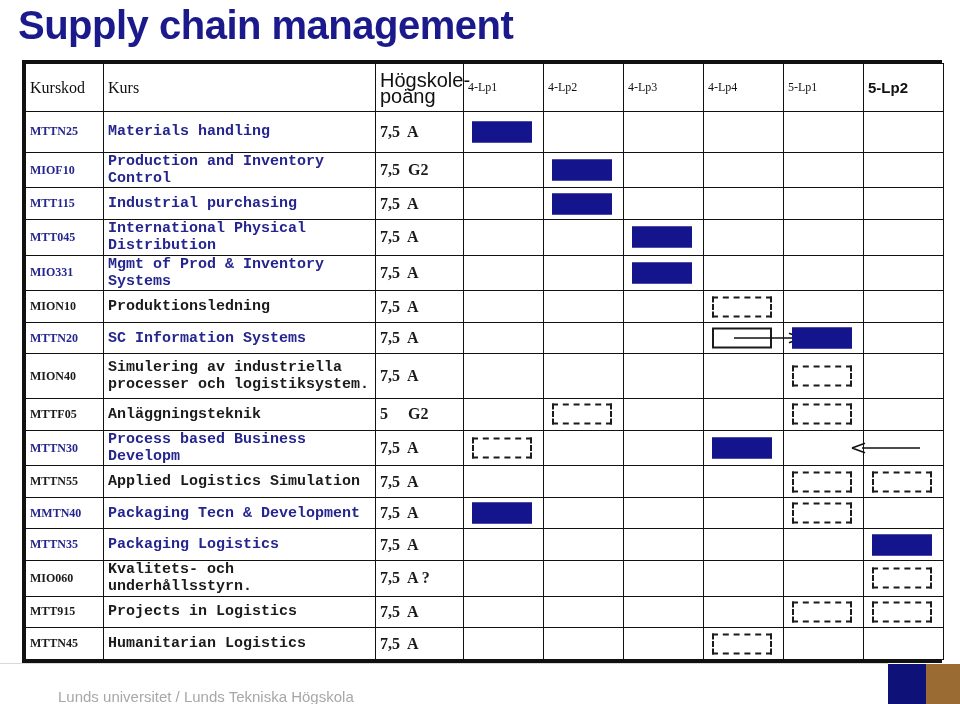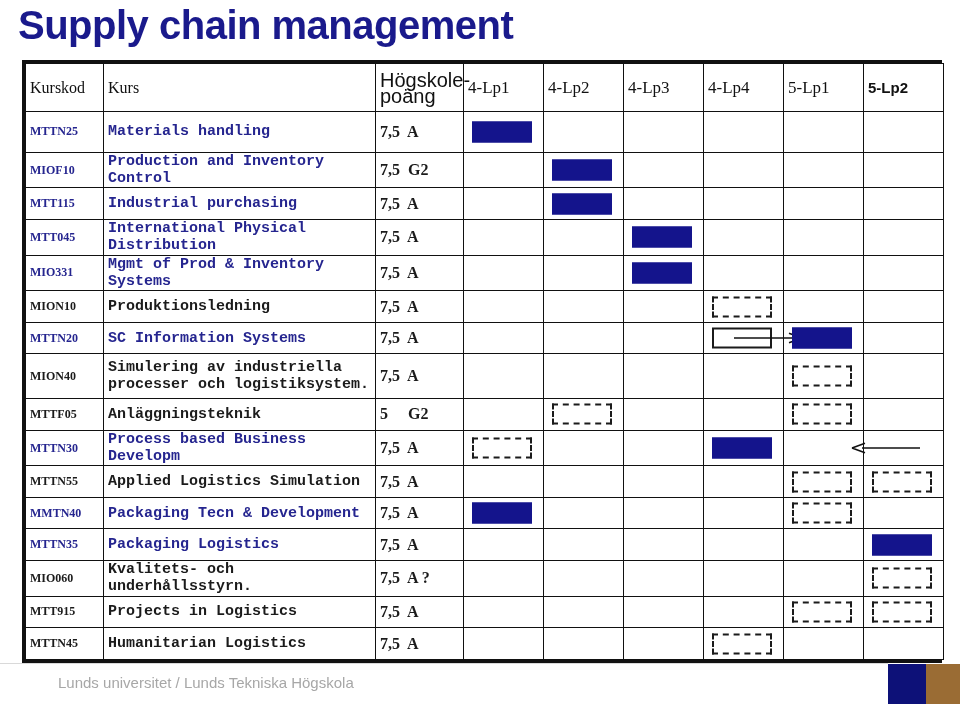--- a/index.html
+++ b/index.html
@@ -78,21 +78,21 @@
     font-family: "Liberation Sans", sans-serif;
     font-weight: bold;
     font-size: 20px;
     line-height: 16px;
     color: #111111;
     padding-left: 5px;
   }
   .hdr-lp {
     font-family: "Liberation Serif", serif;
     font-weight: normal;
-    font-size: 17px;
+    font-size: 12px;
     color: #111111;
     padding-left: 7px;
   }
   .hdr-lp.bold-sans {
     font-family: "Liberation Sans", sans-serif;
     font-weight: bold;
     font-size: 15px;
   }
 
   
@@ -164,21 +164,21 @@
     position: absolute;
     left: 0;
     top: 665px;
     width: 960px;
     height: 39px;
     background: #ffffff;
   }
   #footer-text {
     position: absolute;
     left: 58px;
-    top: 674px;
+    top: 688px;
     font-family: "Liberation Sans", sans-serif;
     font-size: 15px;
     color: #a7a7a7;
     white-space: nowrap;
   }
   #logo-navy {
     position: absolute;
     left: 888px;
     top: 664px;
     width: 38px;

